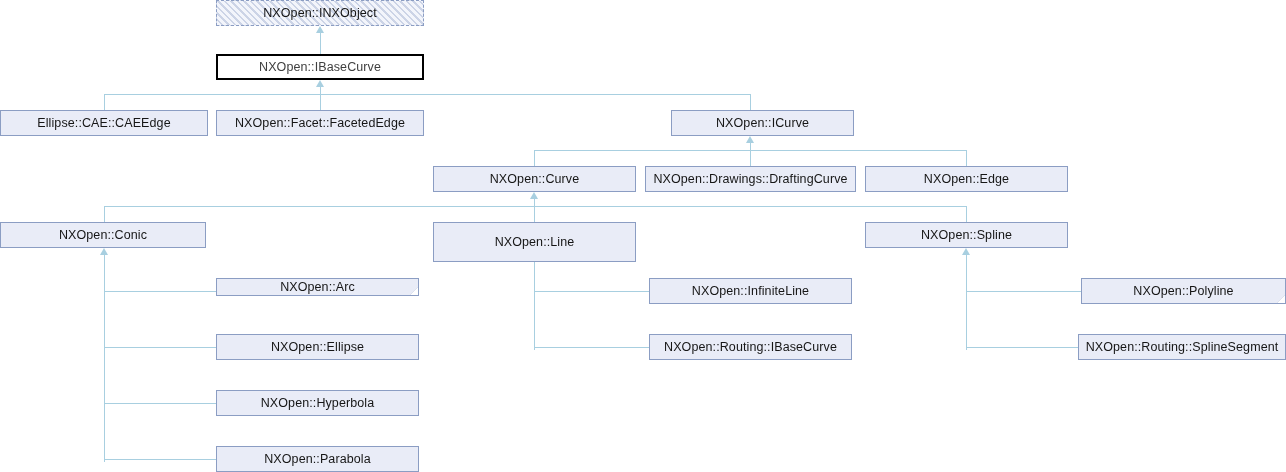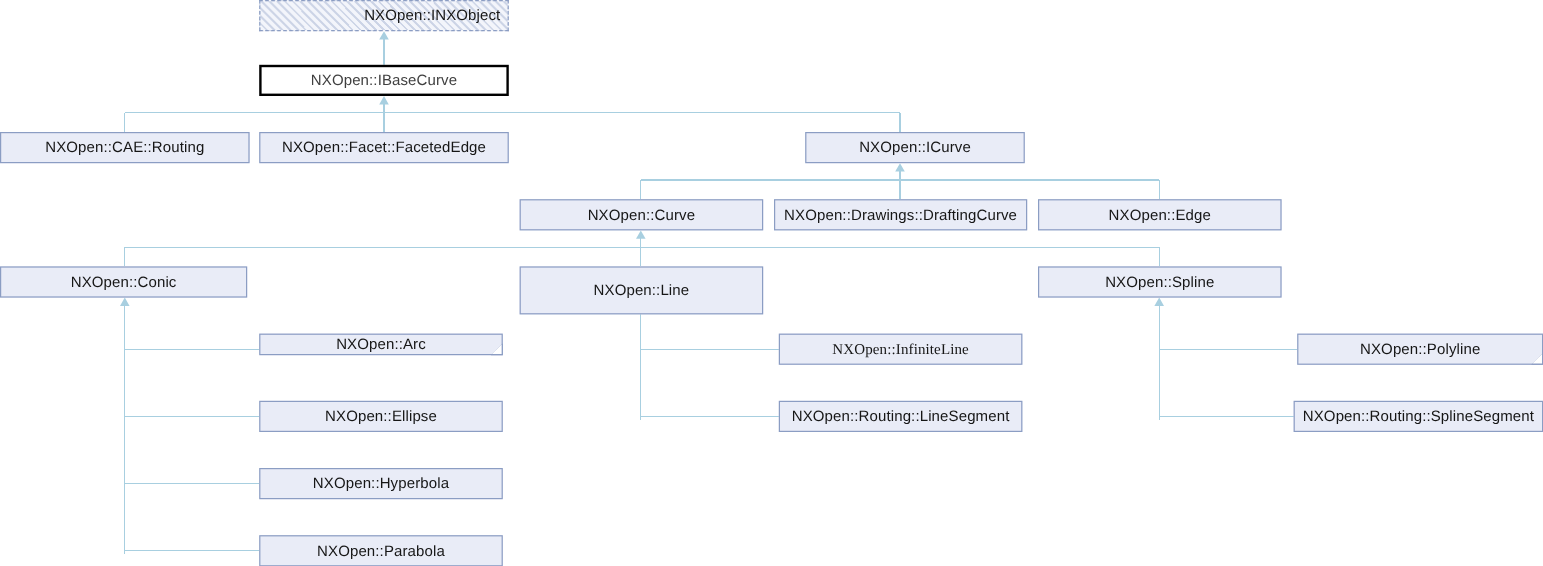--- a/index.html
+++ b/index.html
@@ -44,21 +44,20 @@
   .node.abstract {
     border: 1px dashed #8b9dc3;
     background-color: #f3f5fb;
     background-image: repeating-linear-gradient(
       45deg,
       rgba(139,157,195,0.00) 0px,
       rgba(139,157,195,0.00) 3px,
       rgba(139,157,195,0.38) 3px,
       rgba(139,157,195,0.38) 4.6px
     );
-    justify-content: flex-end;
   }
   .node .label {
     position: relative;
     z-index: 2;
     padding: 0 6px;
   }
   .node.abstract .label {
     background: transparent;
   }
   
@@ -126,21 +125,21 @@
       <line x1="966" y1="347" x2="1078" y2="347" stroke="#a8cfe0" stroke-width="1" shape-rendering="crispEdges"></line>
     </svg>
   <div id="node-layer">
       <div class="node abstract" style="left: 216px; top: 0px; width: 208px; height: 26px;">
         <span class="label">NXOpen::INXObject</span>
       </div>
       <div class="node root" style="left: 216px; top: 54px; width: 208px; height: 26px;">
         <span class="label">NXOpen::IBaseCurve</span>
       </div>
       <div class="node" style="left: 0px; top: 110px; width: 208px; height: 26px;">
-        <span class="label">NXOpen::CAE::Routing</span>
+        <span class="label">Ellipse::CAE::CAEEdge</span>
       </div>
       <div class="node" style="left: 216px; top: 110px; width: 208px; height: 26px;">
         <span class="label">NXOpen::Facet::FacetedEdge</span>
       </div>
       <div class="node" style="left: 671px; top: 110px; width: 183px; height: 26px;">
         <span class="label">NXOpen::ICurve</span>
       </div>
       <div class="node" style="left: 433px; top: 166px; width: 203px; height: 26px;">
         <span class="label">NXOpen::Curve</span>
       </div>
@@ -155,31 +154,31 @@
       </div>
       <div class="node" style="left: 433px; top: 222px; width: 203px; height: 40px;">
         <span class="label">NXOpen::Line</span>
       </div>
       <div class="node" style="left: 865px; top: 222px; width: 203px; height: 26px;">
         <span class="label">NXOpen::Spline</span>
       </div>
       <div class="node folded" style="left: 216px; top: 278px; width: 203px; height: 18px;">
         <span class="label">NXOpen::Arc</span>
       </div>
-      <div class="node" style="left: 649px; top: 278px; width: 203px; height: 26px; font-family: Liberation Serif, serif;">
+      <div class="node" style="left: 649px; top: 278px; width: 203px; height: 26px;">
         <span class="label">NXOpen::InfiniteLine</span>
       </div>
       <div class="node folded" style="left: 1081px; top: 278px; width: 205px; height: 26px;">
         <span class="label">NXOpen::Polyline</span>
       </div>
       <div class="node" style="left: 216px; top: 334px; width: 203px; height: 26px;">
         <span class="label">NXOpen::Ellipse</span>
       </div>
       <div class="node" style="left: 649px; top: 334px; width: 203px; height: 26px;">
-        <span class="label">NXOpen::Routing::LineSegment</span>
+        <span class="label">NXOpen::Routing::IBaseCurve</span>
       </div>
       <div class="node" style="left: 1078px; top: 334px; width: 208px; height: 26px;">
         <span class="label">NXOpen::Routing::SplineSegment</span>
       </div>
       <div class="node" style="left: 216px; top: 390px; width: 203px; height: 26px;">
         <span class="label">NXOpen::Hyperbola</span>
       </div>
       <div class="node" style="left: 216px; top: 446px; width: 203px; height: 26px;">
         <span class="label">NXOpen::Parabola</span>
       </div>

